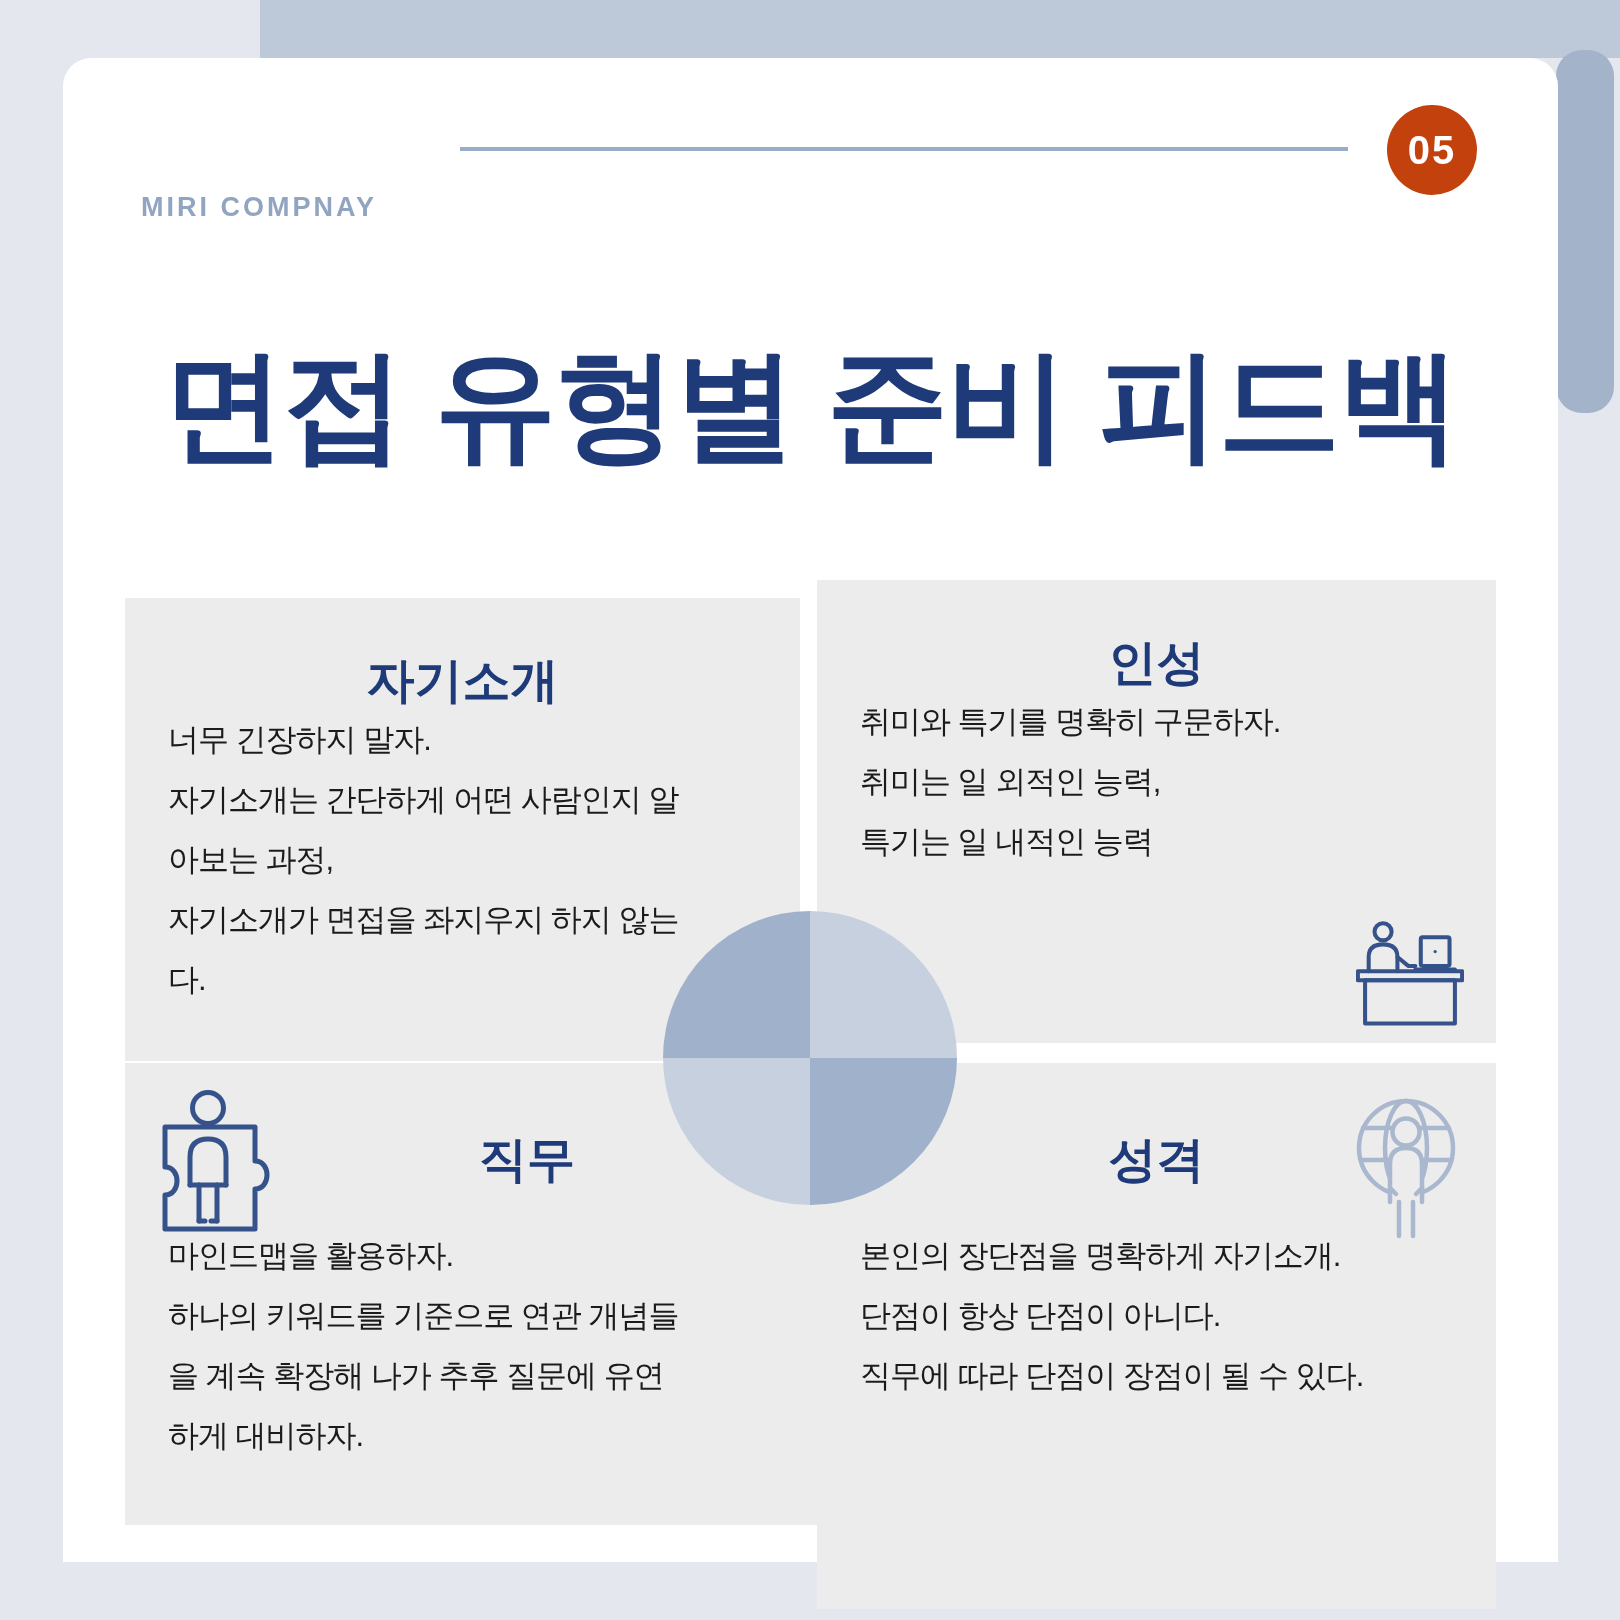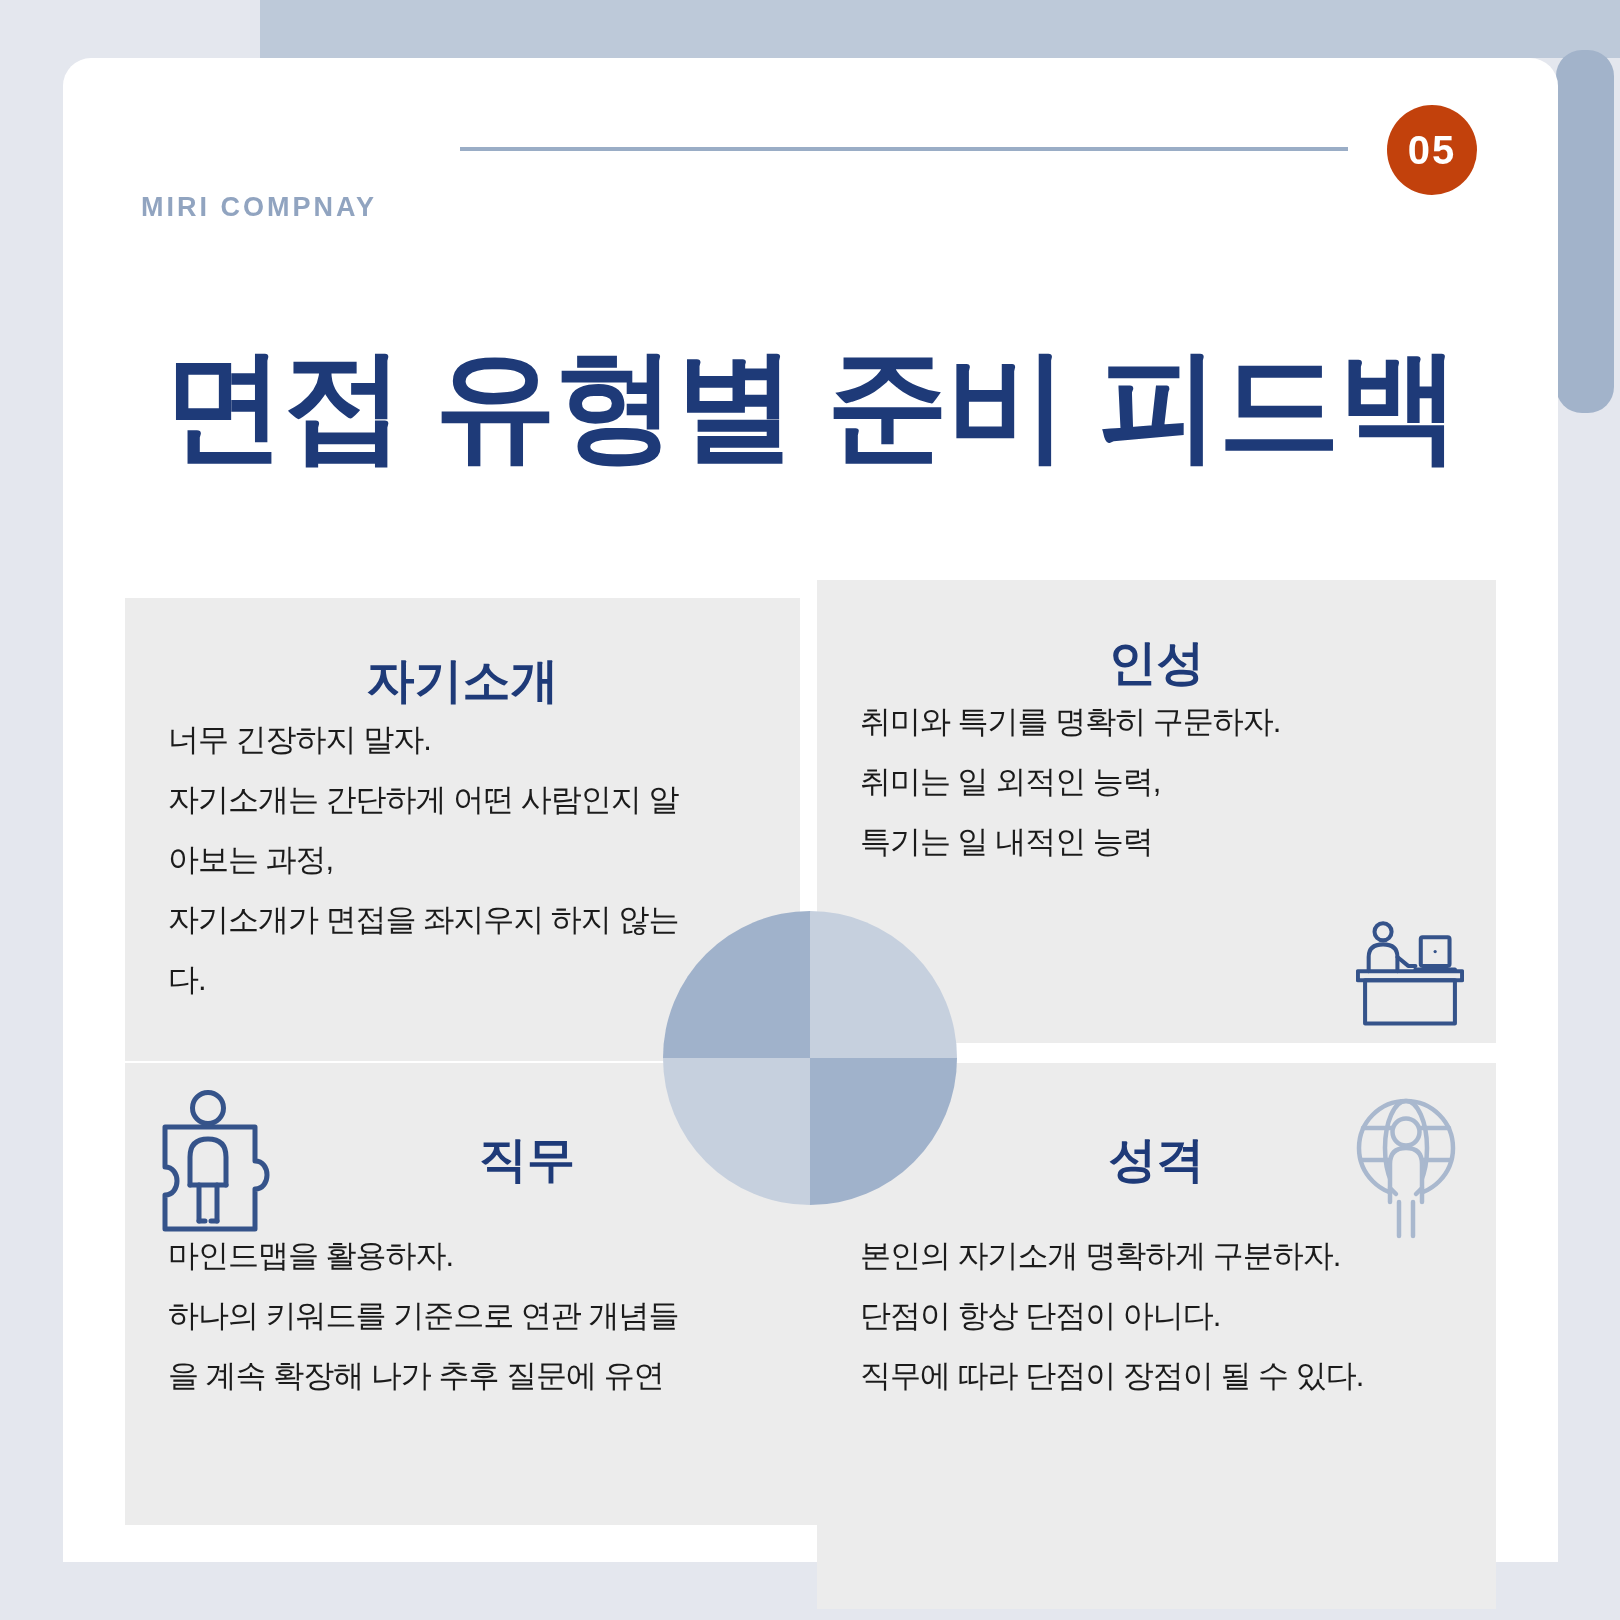--- a/index.html
+++ b/index.html
@@ -162,20 +162,21 @@
           <path d="M41 100 L41 136"></path>
           <path d="M59 100 L59 136"></path>
           <path d="M41 136 L47 136 M59 136 L53 136"></path>
         </svg>
       </div>
       <div class="q-heading">직무</div>
       <div class="q-body">
           <div>마인드맵을 활용하자.</div>
           <div>하나의 키워드를 기준으로 연관 개념들</div>
           <div>을 계속 확장해 나가 추후 질문에 유연</div>
+          <div>하게 대비하자.</div>
         </div>
     </div>
 
     <div class="qbox br">
       <div class="icon globe-icon">
         <svg viewBox="0 0 104 144" fill="none" stroke="#a9b8ce" stroke-width="4.5" stroke-linecap="round" stroke-linejoin="round">
 
           <circle cx="52" cy="50" r="47"></circle>
           <ellipse cx="52" cy="50" rx="21" ry="47"></ellipse>
           <path d="M9 30 L95 30"></path>
@@ -183,21 +184,21 @@
 
           <circle cx="52" cy="34" r="13.5" fill="#ececec"></circle>
           <path d="M36 104 L36 66 Q36 50 52 50 Q68 50 68 66 L68 104" fill="#ececec"></path>
           <path d="M36 90 L42 96 M68 90 L62 96"></path>
           <path d="M45 104 L45 138"></path>
           <path d="M59 104 L59 138"></path>
         </svg>
       </div>
       <div class="q-heading">성격</div>
       <div class="q-body">
-          <div>본인의 자기소개 명확하게 구분하자.</div>
+          <div>본인의 장단점을 명확하게 자기소개.</div>
           <div>단점이 항상 단점이 아니다.</div>
           <div>직무에 따라 단점이 장점이 될 수 있다.</div>
         </div>
     </div>
 
     <div class="center-circle">
       <div class="quad q-tl"></div>
       <div class="quad q-tr"></div>
       <div class="quad q-bl"></div>
       <div class="quad q-br"></div>

